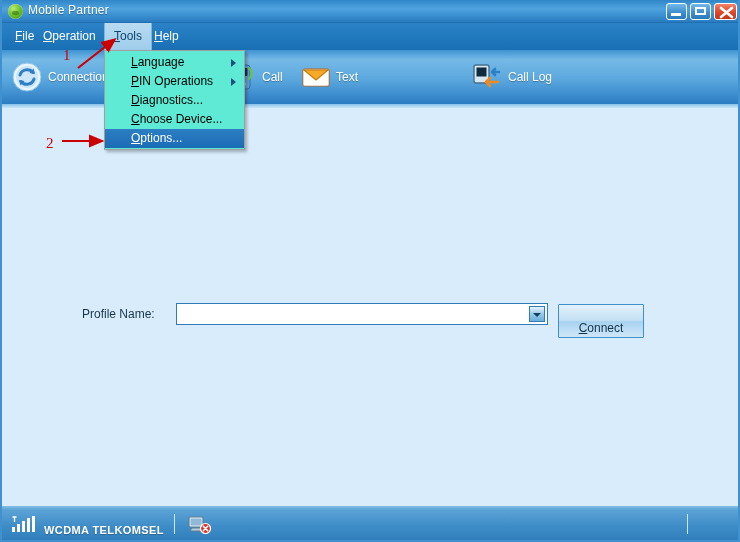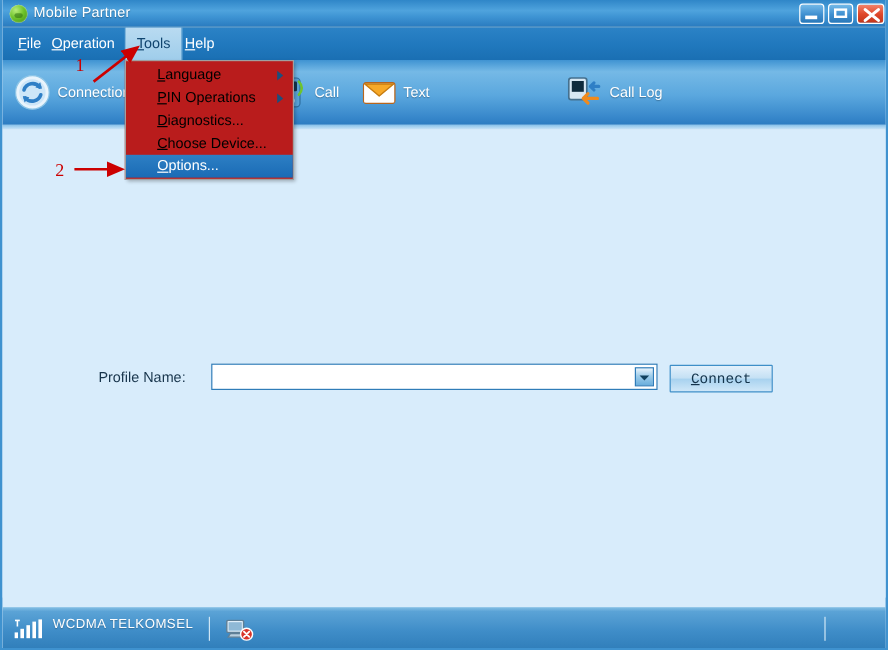--- a/index.html
+++ b/index.html
@@ -159,21 +159,21 @@
   #tb-call       { left: 228px; }
   #tb-text       { left: 300px; }
   #tb-phonebook  { left: 375px; }
   #tb-calllog    { left: 470px; }
 
   
   #dropdown {
     position: absolute;
     left: 102px; top: 50px;
     width: 139px;
-    background: #b91c1c;
+    background: #5eead4;
     border: 1px solid #a0a0a0;
     box-shadow: 2px 2px 3px rgba(0,0,0,.28);
     z-index: 40;
     padding: 2px 0 1px 0;
     box-sizing: content-box;
   }
   .dd-item {
     position: relative;
     height: 19px;
     line-height: 19px;
@@ -250,50 +250,51 @@
     border-right: 4px solid transparent;
     border-top: 4px solid #10415f;
   }
   #connect-btn {
     position: absolute;
     left: 556px; top: 196px;
     width: 86px; height: 23px;
     background: linear-gradient(to bottom, #e4f1fb 0%, #c4e0f4 48%, #a8d2ef 52%, #cfe7f8 100%);
     border: 1px solid #3f8fc8;
     border-radius: 1px;
-    font-family: Liberation Mono, monospace;
+    font-family: Liberation Sans, sans-serif;
     font-size: 12px;
     color: #13334b;
     cursor: default;
     box-sizing: border-box;
-    padding: 4px;
+    padding: 16px;
   }
   #connect-btn u { text-decoration: underline; }
 
   
   #statusbar {
     position: absolute;
     left: 0; top: 506px;
     width: 740px; height: 36px;
     background: linear-gradient(to bottom, #84bfe4 0%, #5ba3d6 10%, #3f8dc8 55%, #2f7db9 100%);
     box-sizing: border-box;
   }
   #signal-icon {
     position: absolute;
     left: 10px; top: 10px;
     width: 26px; height: 16px;
   }
   #network-text {
     position: absolute;
-    left: 42px; top: 8px;
+    left: 42px; top: 18px;
     font-size: 11px;
     color: #ffffff;
     letter-spacing: .4px;
     white-space: nowrap;
     text-shadow: 0 1px 1px rgba(0,0,0,.25);
+    font-weight: bold;
   }
   .sb-sep {
     position: absolute;
     top: 8px;
     width: 1px; height: 20px;
     background: #cfe6f5;
   }
   #sb-sep1 { left: 172px; }
   #sb-sep2 { left: 685px; }
   #conn-status-icon {

